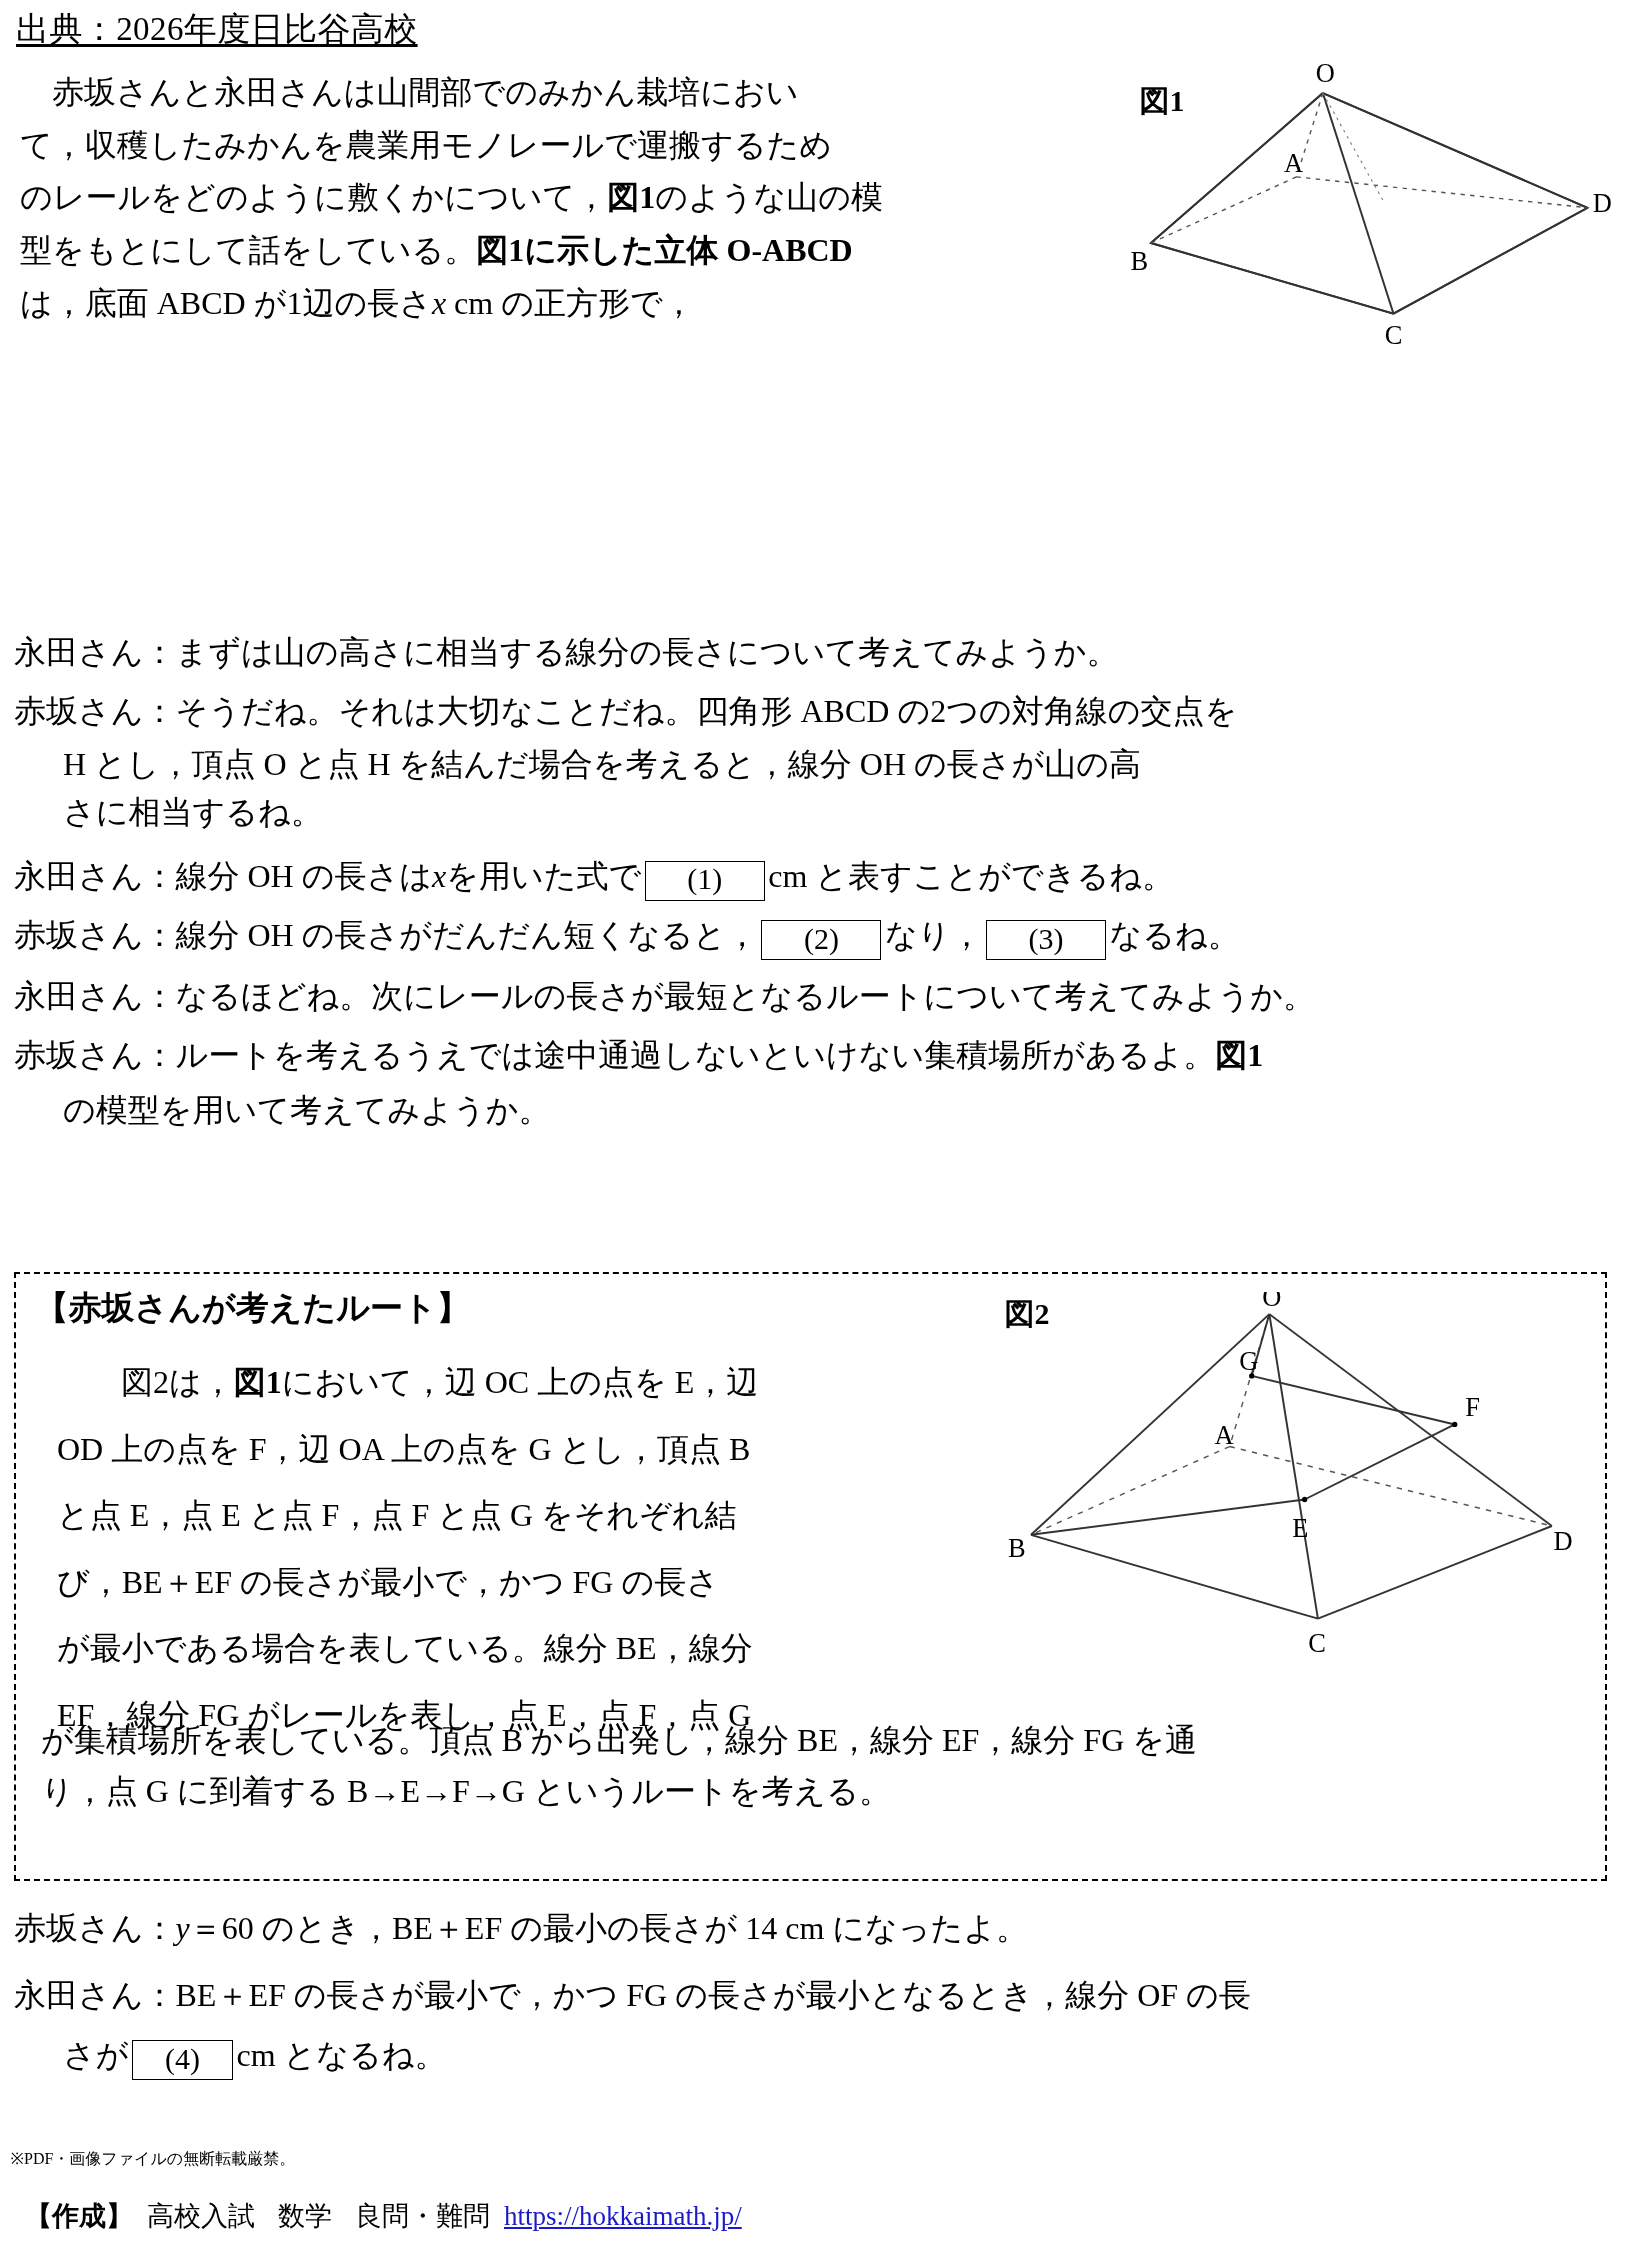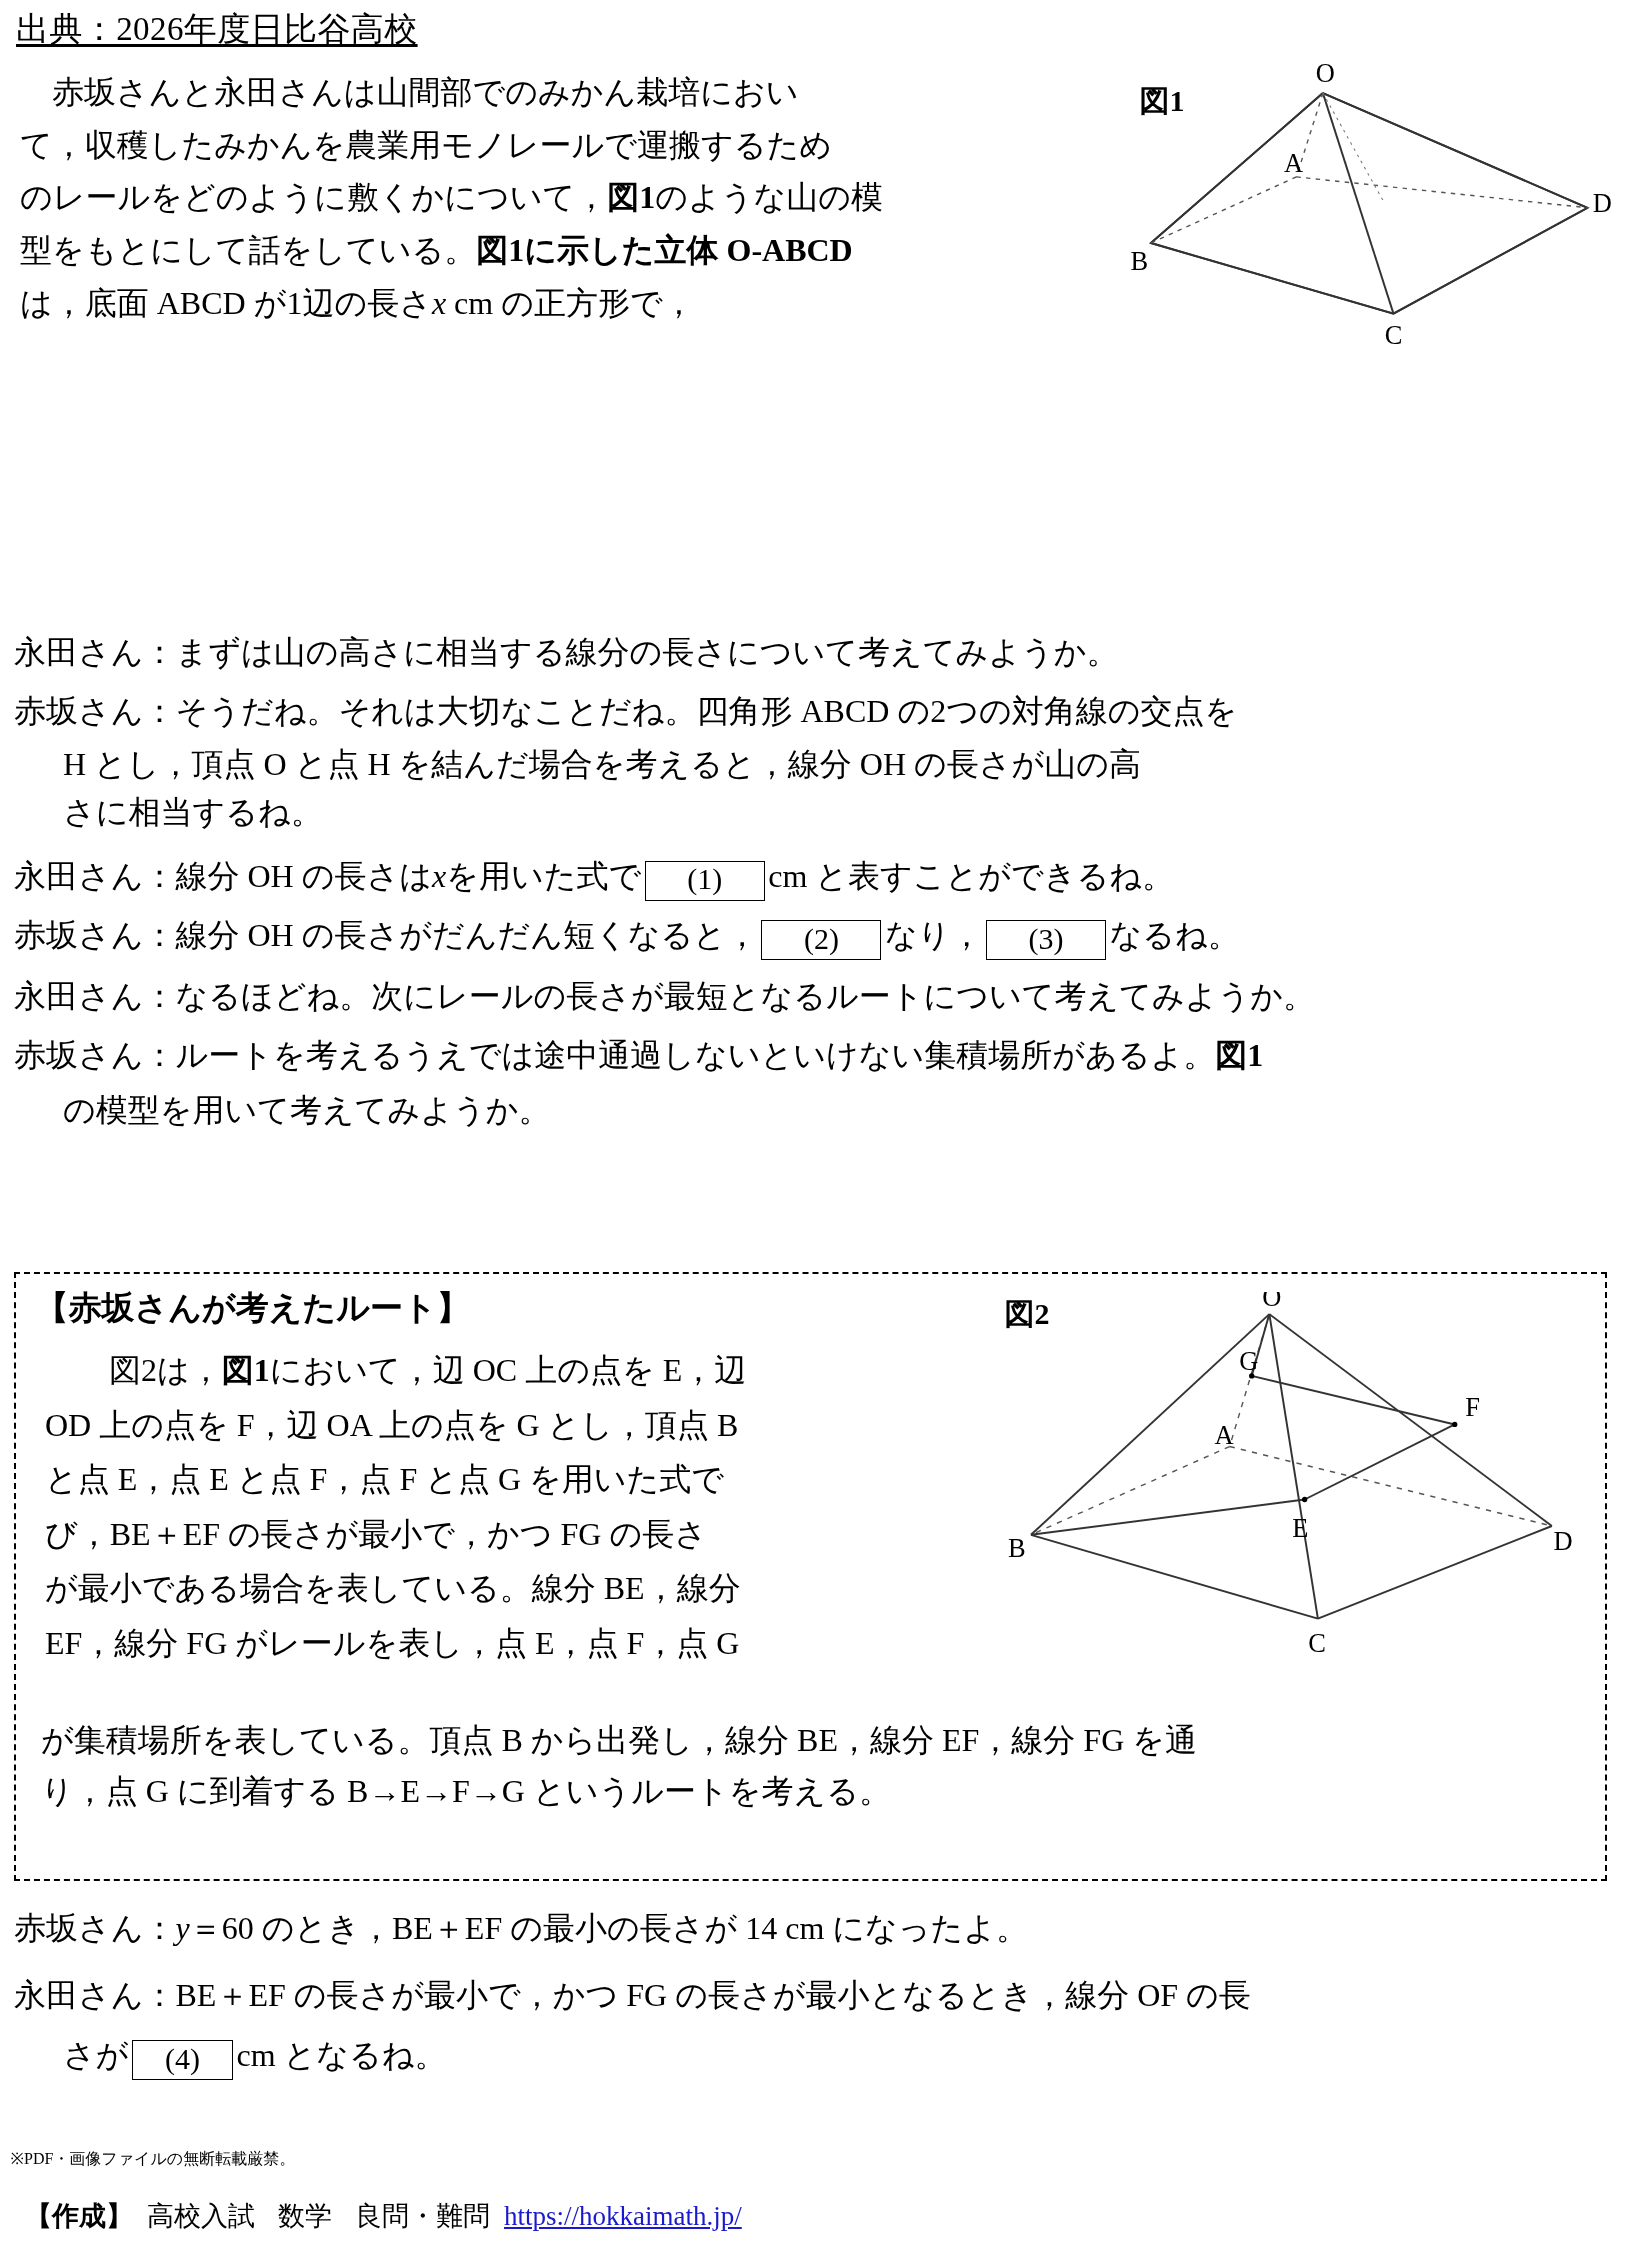--- a/index.html
+++ b/index.html
@@ -121,21 +121,21 @@
   }
   .route-text {
     position: absolute;
     left: 25px;
     top: 67px;
     width: 918px;
     font-size: 32px;
     line-height: 1.58;
     text-align: justify;
   }
-  .route-text p { margin: 4px; }
+  .route-text p { margin: 16px; }
   .route-text-wide {
     position: absolute;
     left: 25px;
     top: 441px;
     width: 1535px;
     font-size: 32px;
     line-height: 1.58;
     text-align: justify;
   }
   .route-text-wide p { margin: 0; }
@@ -270,21 +270,21 @@
     </div>
 
   </div>
 
   <div class="route-box">
     <div class="route-title">【赤坂さんが考えたルート】</div>
 
     <div class="route-text">
       <p><span>　　図2は，</span><span class="bold">図1</span><span>において，辺 OC 上の点を E，辺</span></p>
       <p><span>OD 上の点を F，辺 OA 上の点を G とし，頂点 B</span></p>
-      <p><span>と点 E，点 E と点 F，点 F と点 G を用いた式で</span></p>
+      <p><span>と点 E，点 E と点 F，点 F と点 G をそれぞれ結</span></p>
       <p><span>び，BE＋EF の長さが最小で，かつ FG の長さ</span></p>
       <p><span>が最小である場合を表している。線分 BE，線分</span></p>
       <p><span>EF，線分 FG がレールを表し，点 E，点 F，点 G</span></p>
     </div>
 
     <div class="route-text-wide">
       <p><span>が集積場所を表している。頂点 B から出発し，線分 BE，線分 EF，線分 FG を通</span></p>
       <p><span>り，点 G に到着する B→E→F→G というルートを考える。</span></p>
     </div>
 

